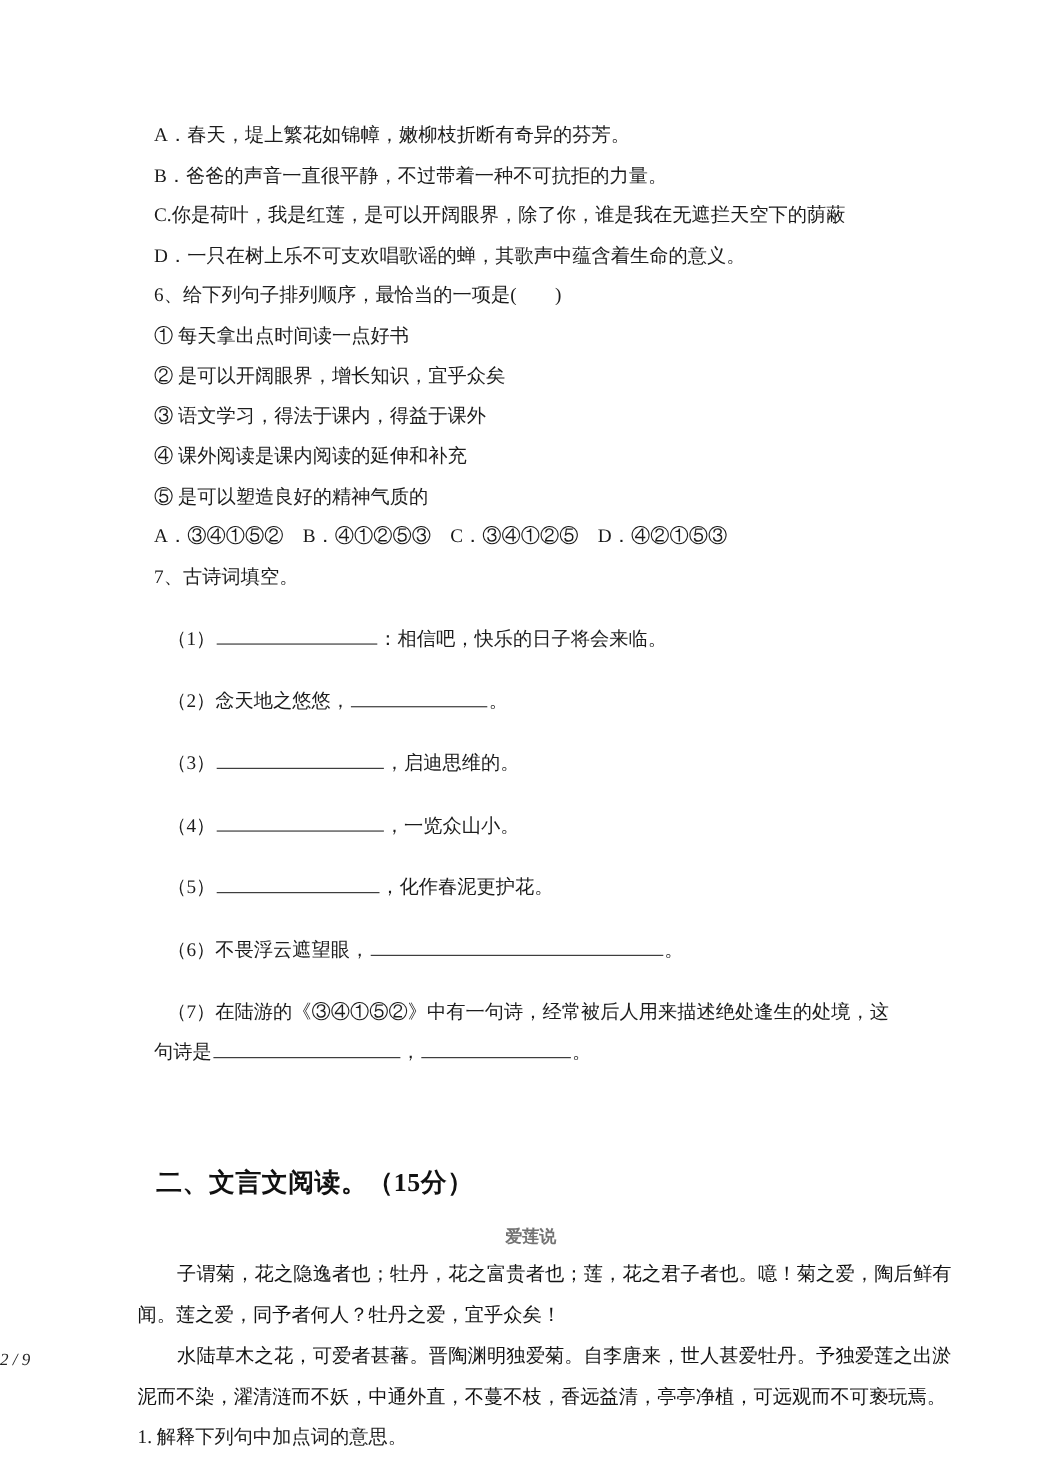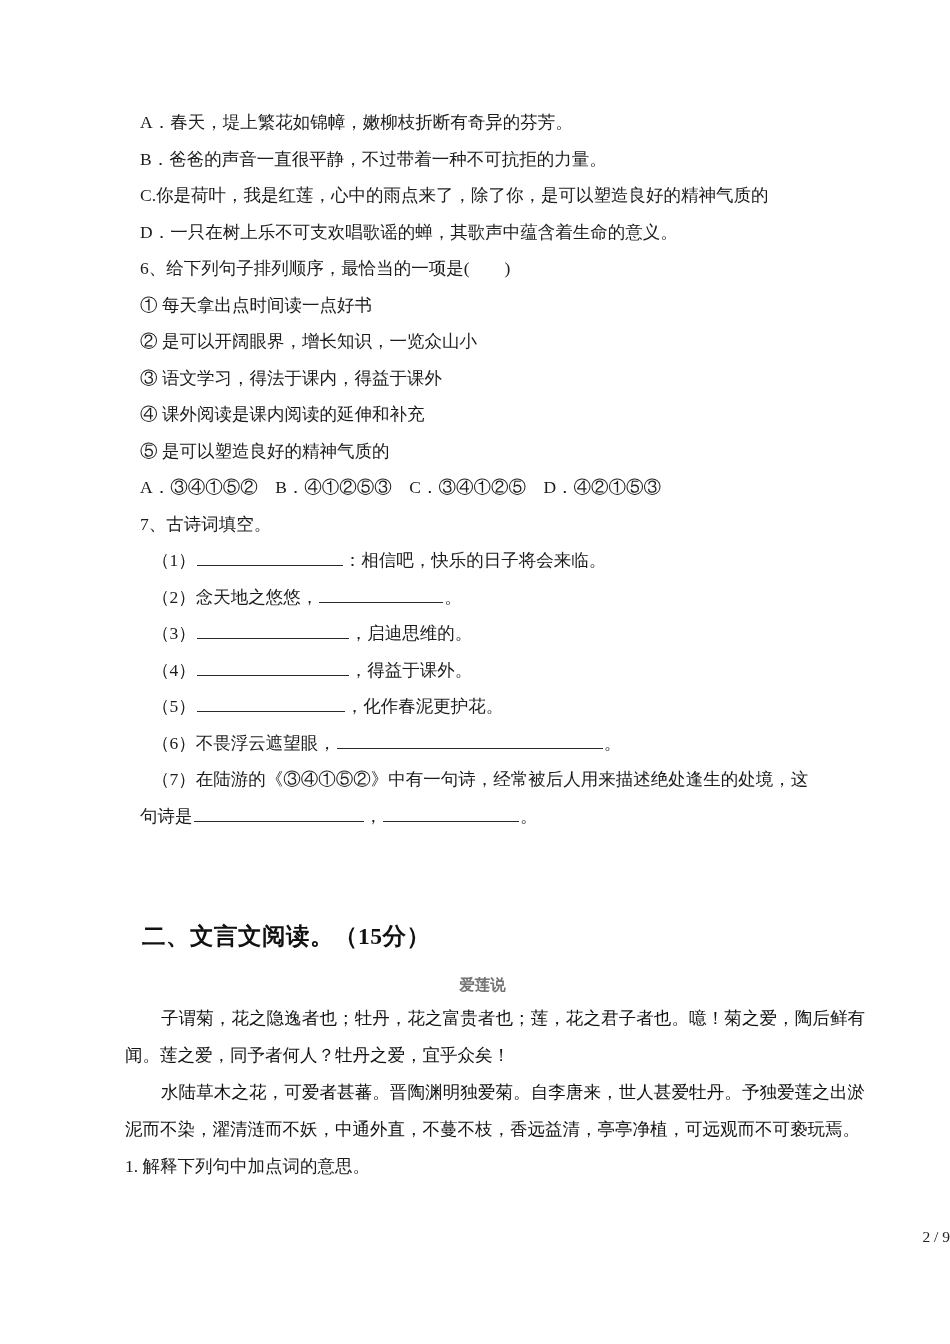--- a/index.html
+++ b/index.html
@@ -32,20 +32,21 @@
     color: #1c1c1c;
     white-space: pre-wrap;
     margin: 0;
     padding-left: 15px;
   }
   .line.tight {
     letter-spacing: 0;
   }
   .line.indent1 {
     padding-left: 27px;
+    margin-top: 20px;
   }
 
   
   .opts {
     font-family: "Liberation Serif", "DejaVu Serif", serif;
     font-size: 17.5px;
     line-height: 36.5px;
     padding-left: 15px;
     white-space: pre;
   }
@@ -91,57 +92,58 @@
     text-indent: 36px;
     text-align: justify;
     white-space: normal;
   }
 
   .footer {
     position: absolute;
     left: 0;
     top: 1228px;
     width: 950px;
-    text-align: right;
+    text-align: left;
     font-family: "Liberation Serif", "DejaVu Serif", serif;
     font-size: 15.5px;
     color: #222222;
+    font-style: italic;
   }
 
   .spacer-lg { height: 78px; }
   .spacer-sm { height: 10px; }
 </style>
 </head>
 <body>
 
 <div class="page">
   <div class="content">
 
     <div class="line">A．春天，堤上繁花如锦幛，嫩柳枝折断有奇异的芬芳。</div>
     <div class="line">B．爸爸的声音一直很平静，不过带着一种不可抗拒的力量。</div>
-    <div class="line tight">C.你是荷叶，我是红莲，心中的雨点来了，除了你，是可以塑造良好的精神气质的</div>
+    <div class="line tight">C.你是荷叶，我是红莲，是可以开阔眼界，除了你，谁是我在无遮拦天空下的荫蔽</div>
     <div class="line">D．一只在树上乐不可支欢唱歌谣的蝉，其歌声中蕴含着生命的意义。</div>
 
     <div class="line">6、给下列句子排列顺序，最恰当的一项是(        )</div>
     <div class="line">① 每天拿出点时间读一点好书</div>
-    <div class="line">② 是可以开阔眼界，增长知识，一览众山小</div>
+    <div class="line">② 是可以开阔眼界，增长知识，宜乎众矣</div>
     <div class="line">③ 语文学习，得法于课内，得益于课外</div>
     <div class="line">④ 课外阅读是课内阅读的延伸和补充</div>
     <div class="line">⑤ 是可以塑造良好的精神气质的</div>
     <div class="opts">A．③④①⑤②    B．④①②⑤③    C．③④①②⑤    D．④②①⑤③</div>
 
     <div class="line">7、古诗词填空。</div>
 
     <div class="line indent1"><span>（1）</span><span class="blank" style="width:146px"></span><span>：相信吧，快乐的日子将会来临。</span></div>
 
     <div class="line indent1"><span>（2）</span><span>念天地之悠悠，</span><span class="blank" style="width:124px"></span><span>。</span></div>
 
     <div class="line indent1"><span>（3）</span><span class="blank" style="width:152px"></span><span>，启迪思维的。</span></div>
 
-    <div class="line indent1"><span>（4）</span><span class="blank" style="width:152px"></span><span>，得益于课外。</span></div>
+    <div class="line indent1"><span>（4）</span><span class="blank" style="width:152px"></span><span>，一览众山小。</span></div>
 
     <div class="line indent1"><span>（5）</span><span class="blank" style="width:148px"></span><span>，化作春泥更护花。</span></div>
 
     <div class="line indent1"><span>（6）</span><span>不畏浮云遮望眼，</span><span class="blank" style="width:266px"></span><span>。</span></div>
 
     <div class="line indent1 tight"><span>（7）</span><span>在陆游的《③④①⑤②》中有一句诗，经常被后人用来描述绝处逢生的处境，这</span></div>
 
     <div class="line"><span>句诗是</span><span class="blank" style="width:170px"></span><span>，</span><span class="blank" style="width:136px"></span><span>。</span></div>
 
     <div class="spacer-lg"></div>

